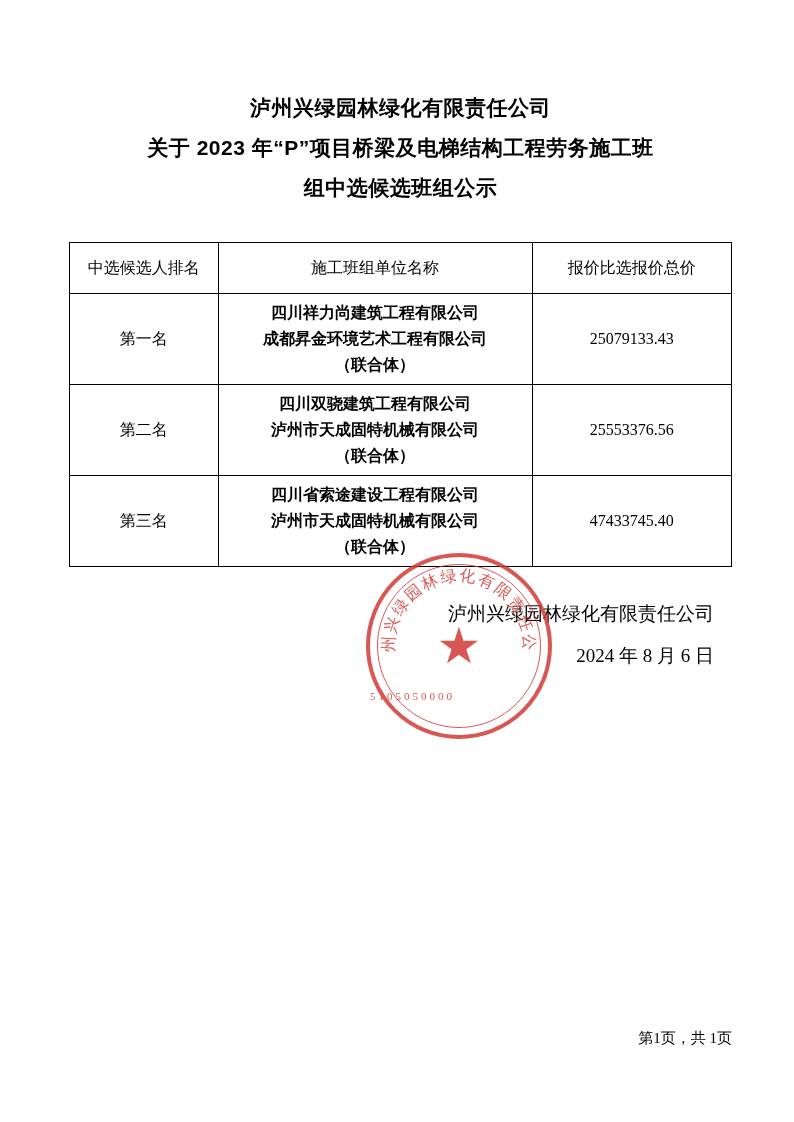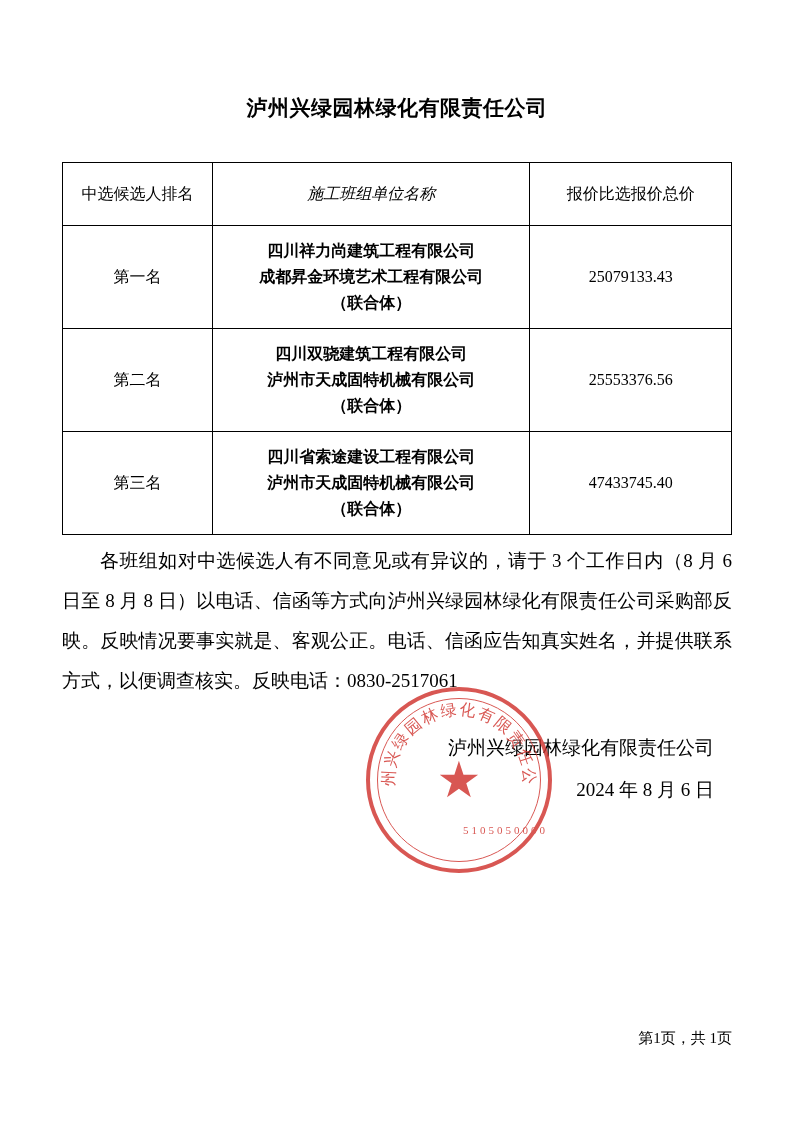--- a/index.html
+++ b/index.html
@@ -13,20 +13,21 @@
     position: relative;
     font-family: "Liberation Serif", serif;
     color: #000;
     overflow: hidden;
   }
   .page {
     position: absolute;
     inset: 0;
     padding: 70px 62px 40px 62px;
     box-sizing: border-box;
+    margin-left: 7px;
   }
   .title-block {
     text-align: center;
     margin-top: 18px;
   }
   .title-line {
     font-family: "Liberation Sans", sans-serif;
     font-weight: bold;
     font-size: 21px;
     line-height: 40px;
@@ -49,27 +50,27 @@
     margin: 10px 0 6px 0;
     table-layout: fixed;
   }
   table.result td, table.result th {
     border: 1px solid #000;
     text-align: center;
     vertical-align: middle;
     font-size: 16px;
     line-height: 26px;
     font-weight: normal;
-    padding: 12px 4px;
+    padding: 6px 4px;
   }
   table.result th {
     height: 38px;
   }
   .col-rank { width: 22%; }
-  .col-name { width: 48%; font-style: italic; }
+  .col-name { width: 48%; }
   .col-price { width: 30%; }
   .cell-multiline div {
     white-space: nowrap;
     font-weight: bold;
   }
   .sign-block {
     margin-top: 26px;
     text-align: right;
     font-size: 19px;
     line-height: 42px;
@@ -108,40 +109,42 @@
   .seal svg {
     position: absolute;
     left: 0;
     top: 0;
   }
   .seal .seal-bottom {
     position: absolute;
     left: 0;
     right: 0;
     bottom: 18px;
-    text-align: right;
+    text-align: left;
     color: #d0332e;
     font-size: 11px;
     letter-spacing: 3px;
   }
   .footer {
     position: absolute;
     right: 62px;
     bottom: 74px;
     font-size: 15px;
     font-family: Liberation Serif, serif;
   }
 </style>
 </head>
 <body>
 
 <div class="page">
 
   <div class="title-block">
     <div class="title-line">泸州兴绿园林绿化有限责任公司</div>
+    <div class="title-line">关于 2023 年“P”项目桥梁及电梯结构工程劳务施工班</div>
+    <div class="title-line">组中选候选班组公示</div>
   </div>
 
   <div class="body-block">
 
     <table class="result">
       <thead>
         <tr>
           <th class="col-rank">中选候选人排名</th>
           <th class="col-name">施工班组单位名称</th>
           <th class="col-price">报价比选报价总价</th>
@@ -171,21 +174,20 @@
           <td class="cell-multiline">
             <div>四川省索途建设工程有限公司</div>
             <div>泸州市天成固特机械有限公司</div>
             <div>（联合体）</div>
           </td>
           <td>47433745.40</td>
         </tr>
       </tbody>
     </table>
 
-    <p class="para">各班组如对中选候选人有不同意见或有异议的，请于 3 个工作日内（8 月 6 日至 8 月 8 日）以电话、信函等方式向泸州兴绿园林绿化有限责任公司采购部反映。反映情况要事实就是、客观公正。电话、信函应告知真实姓名，并提供联系方式，以便调查核实。反映电话：0830-2517061</p>
   </div>
 
   <div class="sign-block">
     <div class="seal">
       <div class="inner-ring"></div>
       <svg width="178" height="178" viewBox="0 0 178 178">
         <defs>
           <path id="arcpath" d="M 24,89 A 65,65 0 0 1 154,89"></path>
         </defs>
         <text fill="#d0332e" font-size="16" font-family="Liberation Sans, sans-serif" letter-spacing="2">

